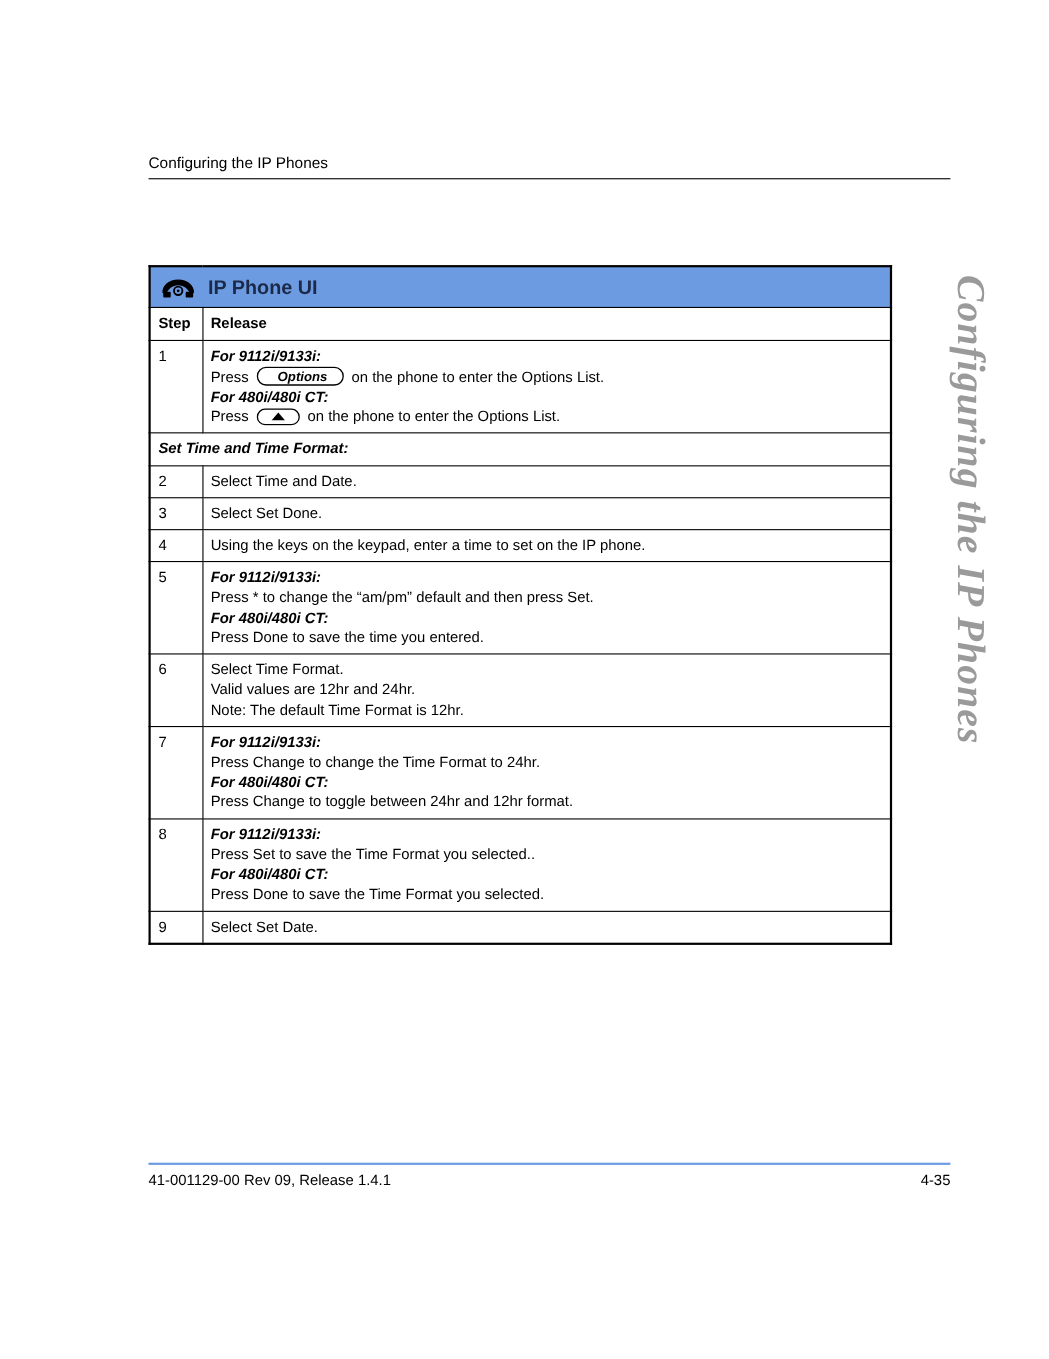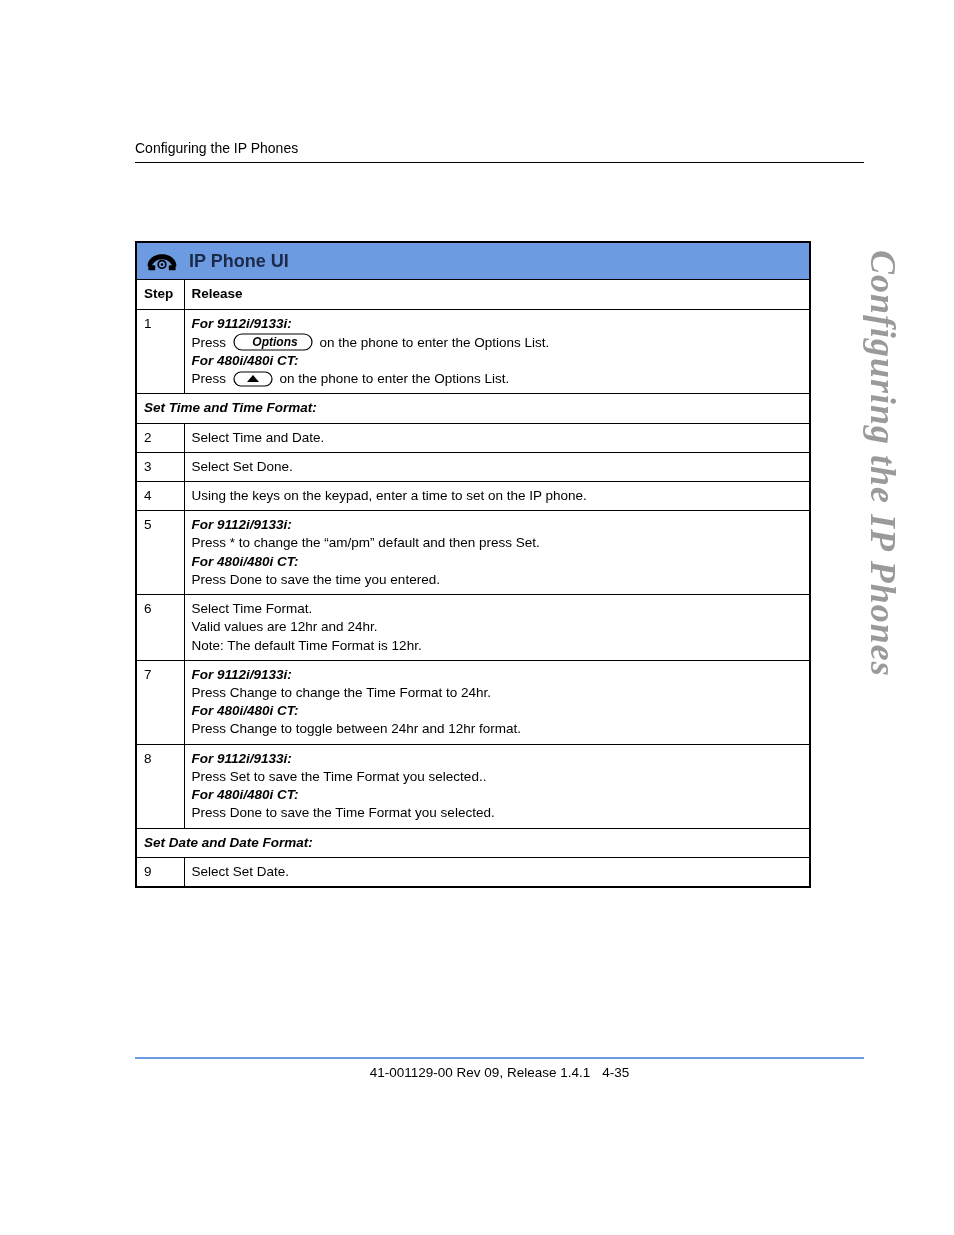--- a/index.html
+++ b/index.html
@@ -95,21 +95,21 @@
     right: 90px;
     bottom: 155px;
   }
   .footer-rule {
     border: none;
     border-top: 2px solid #6d9be1;
     margin: 0 0 6px 0;
   }
   .footer-row {
     display: flex;
-    justify-content: center;
+    justify-content: space-between;
     font-size: 13.5px;
     gap: 12px;
   }
 </style>
 </head>
 <body>
 
 <div class="page">
 
   <div class="header-block">
@@ -239,23 +239,20 @@
           <span class="bi">For 9112i/9133i:</span><br>
           <span>Press </span><span class="b">Set</span><span> to save the Time Format you selected..</span>
         </div>
         <div class="para">
           <span class="bi">For 480i/480i CT:</span><br>
           <span>Press </span><span class="b">Done</span><span> to save the Time Format you selected.</span>
         </div>
       </td>
     </tr>
 
-    <tr class="section-row">
-      <td colspan="2">Set Date and Date Format:</td>
-    </tr>
 
     <tr>
       <td class="b">9</td>
       <td>
         <span>Select </span><span class="b">Set Date.</span>
       </td>
     </tr>
 
   </tbody>
     </table>

